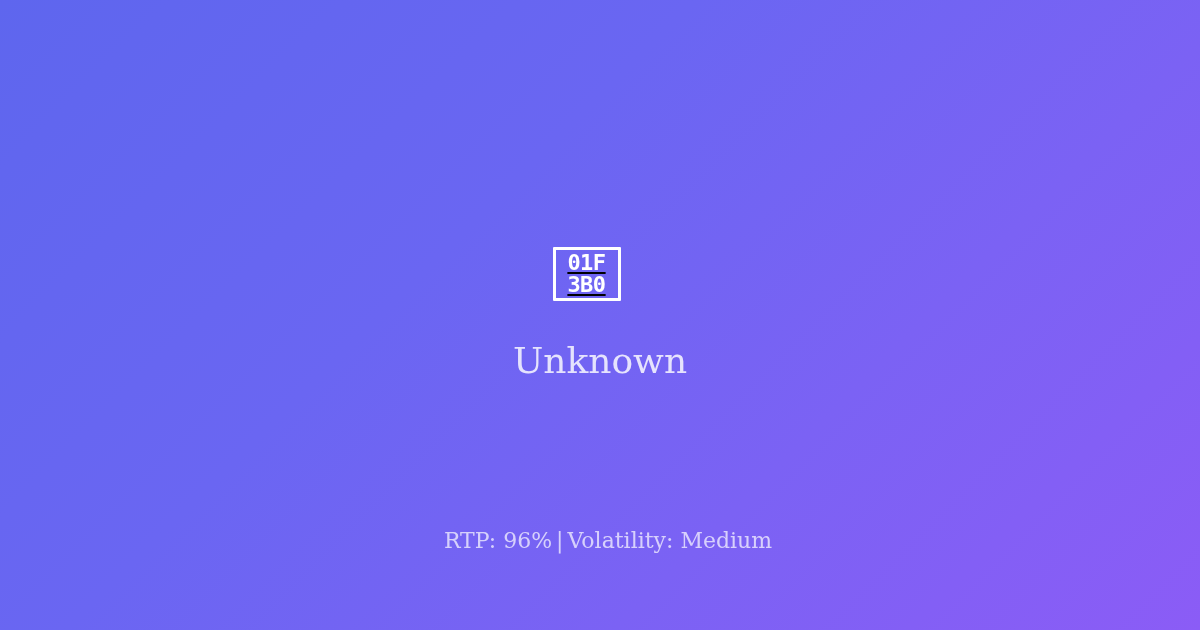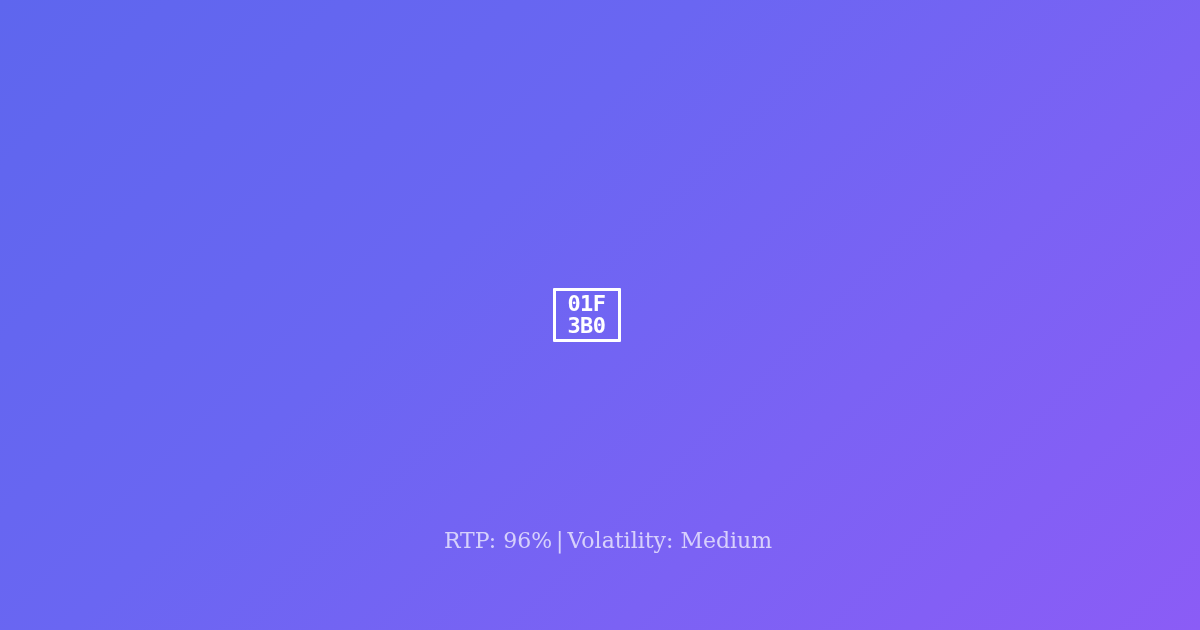--- a/index.html
+++ b/index.html
@@ -31,20 +31,21 @@
 
   
   .title-row {
     display: flex;
     align-items: center;
     justify-content: center;
     margin: 0;
     padding: 0 40px;
     line-height: 1;
     white-space: nowrap;
+    text-decoration: underline;
   }
 
   .title-text {
     font-family: "DejaVu Serif", "Liberation Serif", serif;
     font-weight: bold;
     font-size: 72px;
     line-height: 1;
     color: #ffffff;
     letter-spacing: 0.3px;
   }
@@ -113,18 +114,19 @@
 
 <div class="og-card">
 
   <h1 class="title-row">
     <span class="tofu">
       <span class="tofu-row">01F</span>
       <span class="tofu-row">3B0</span>
     </span>
   </h1>
 
+  <div class="subtitle">Unknown</div>
 
   <div class="meta">
     <span>RTP: 96%</span><span class="meta-sep">|</span><span>Volatility: Medium</span>
   </div>
 
 </div>
 
 </body></html>

